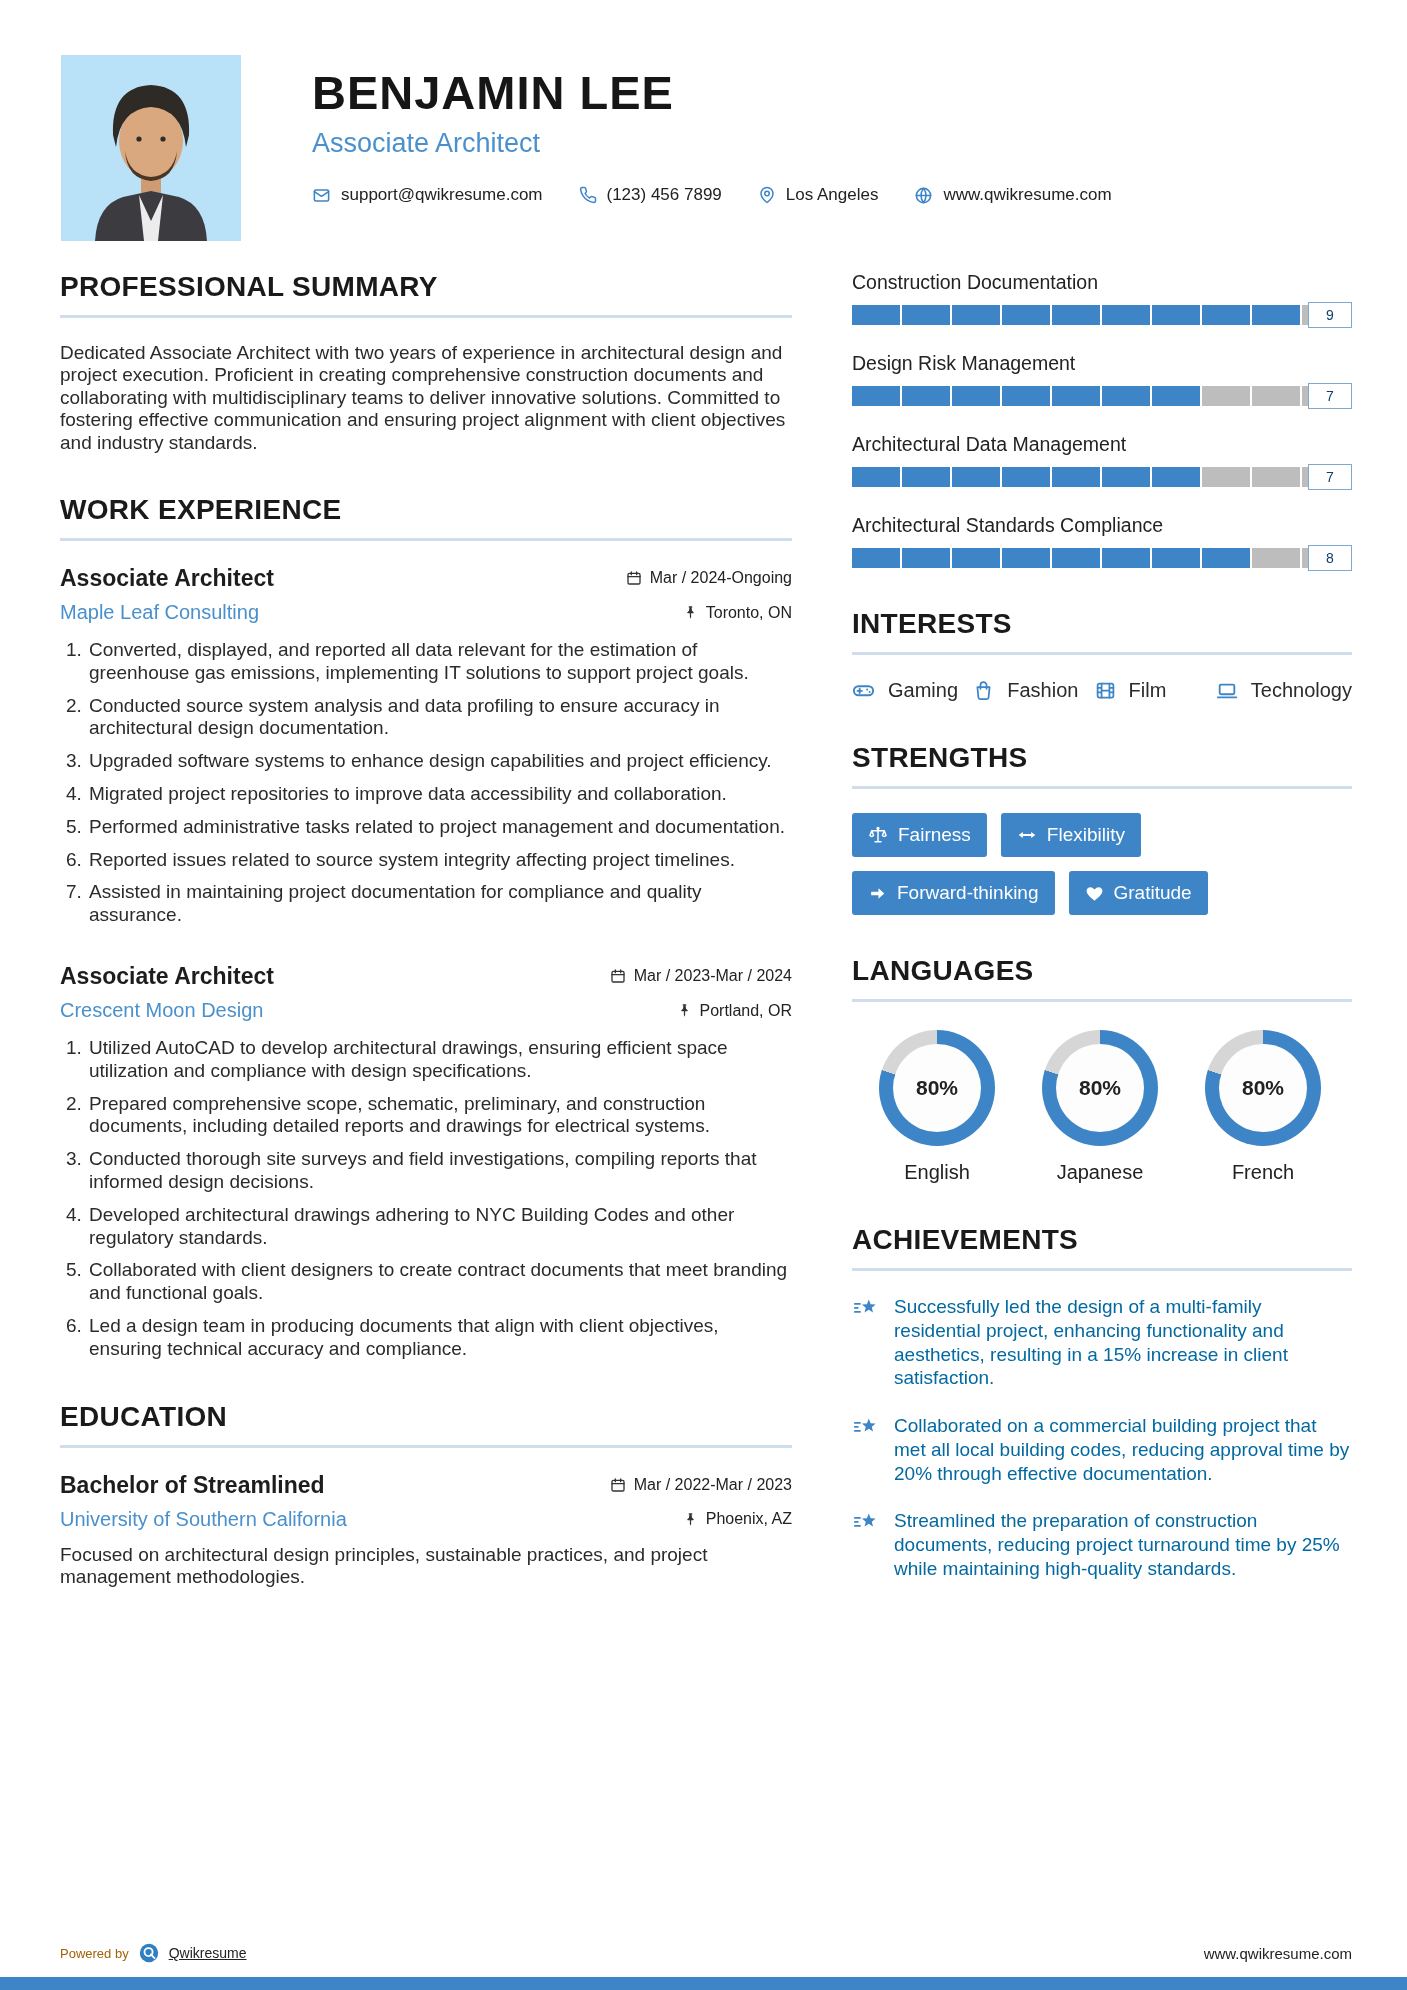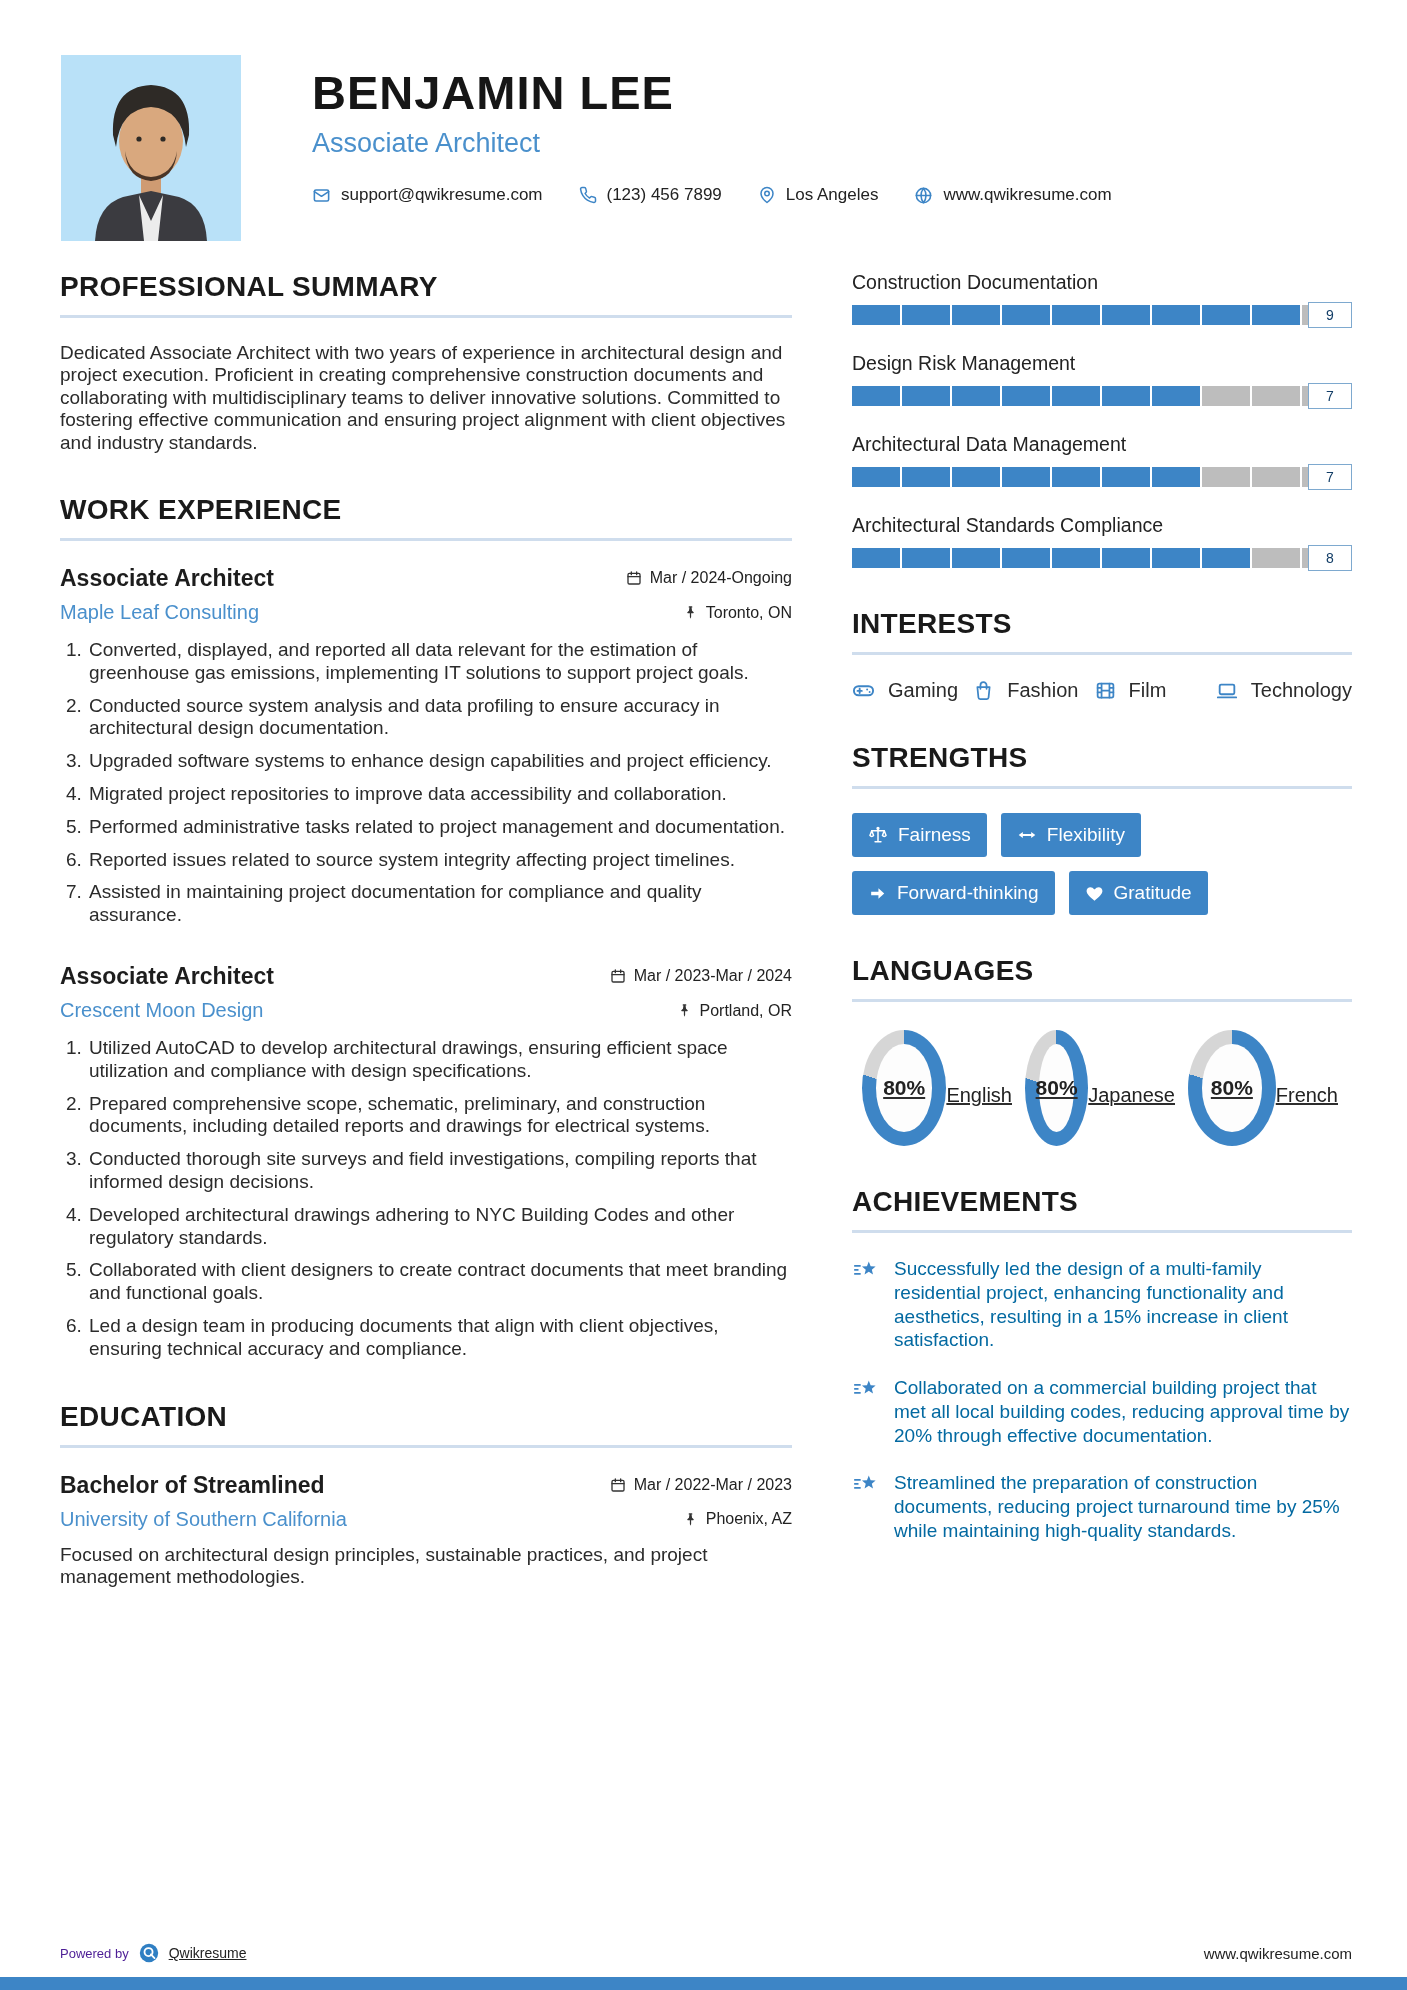--- a/index.html
+++ b/index.html
@@ -63,37 +63,37 @@
   .interest svg { color:var(--accent); flex:none; }
 
   
   .badges { display:flex; flex-wrap:wrap; gap:14px; }
   .badge { display:inline-flex; align-items:center; gap:10px; background:var(--accent);
     color:#fff; font-size:19px; padding:11px 16px; border-radius:3px; }
   .badge svg, .badge .glyph { color:#fff; flex:none; }
 
   
   .langs { display:flex; justify-content:space-between; padding:4px 14px 0 10px; }
-  .lang { display:flex; flex-direction:row; align-items:center; width:150px;text-decoration:underline; }
+  .lang { display:flex; flex-direction:column; align-items:center; width:150px; }
   .donut { width:116px; height:116px; border-radius:50%; position:relative;
     background:conic-gradient(var(--accent) calc(var(--p)*1%), #d6d6d6 0);
     display:flex; align-items:center; justify-content:center; }
   .donut::before { content:""; position:absolute; inset:14px; background:#fdfdfd; border-radius:50%; }
   .donut-label { position:relative; font-size:21px; font-weight:700; color:#222; }
   .lang-name { margin-top:15px; font-size:20px; color:#222; }
 
   
   .ach { display:flex; gap:16px; margin-bottom:24px; font-size:19px; line-height:1.25; color:#0369a1; }
   .ach svg { flex:none; color:var(--accent); margin-top:1px; }
 
   
   .footer { position:absolute; left:0; right:0; bottom:13px; height:48px;
     display:flex; align-items:center; justify-content:space-between; padding:0 55px 0 60px; }
   .powered { display:flex; align-items:center; gap:9px; }
-  .powered-label { font-size:13px; color:#4c1d95; }
+  .powered-label { font-size:13px; color:#a16207; }
   .brand { font-size:14px; color:#222; text-decoration:underline; cursor:pointer; }
   .site { font-size:15px; color:#222; }
   .bottom-bar { position:absolute; left:0; right:0; bottom:0; height:13px; background:var(--accent); }
 </style>
 </head>
 <body>
 
 <div class="page" style="--accent: #3d85c6; --link: #4a90cc;">
 
   <header class="header">

